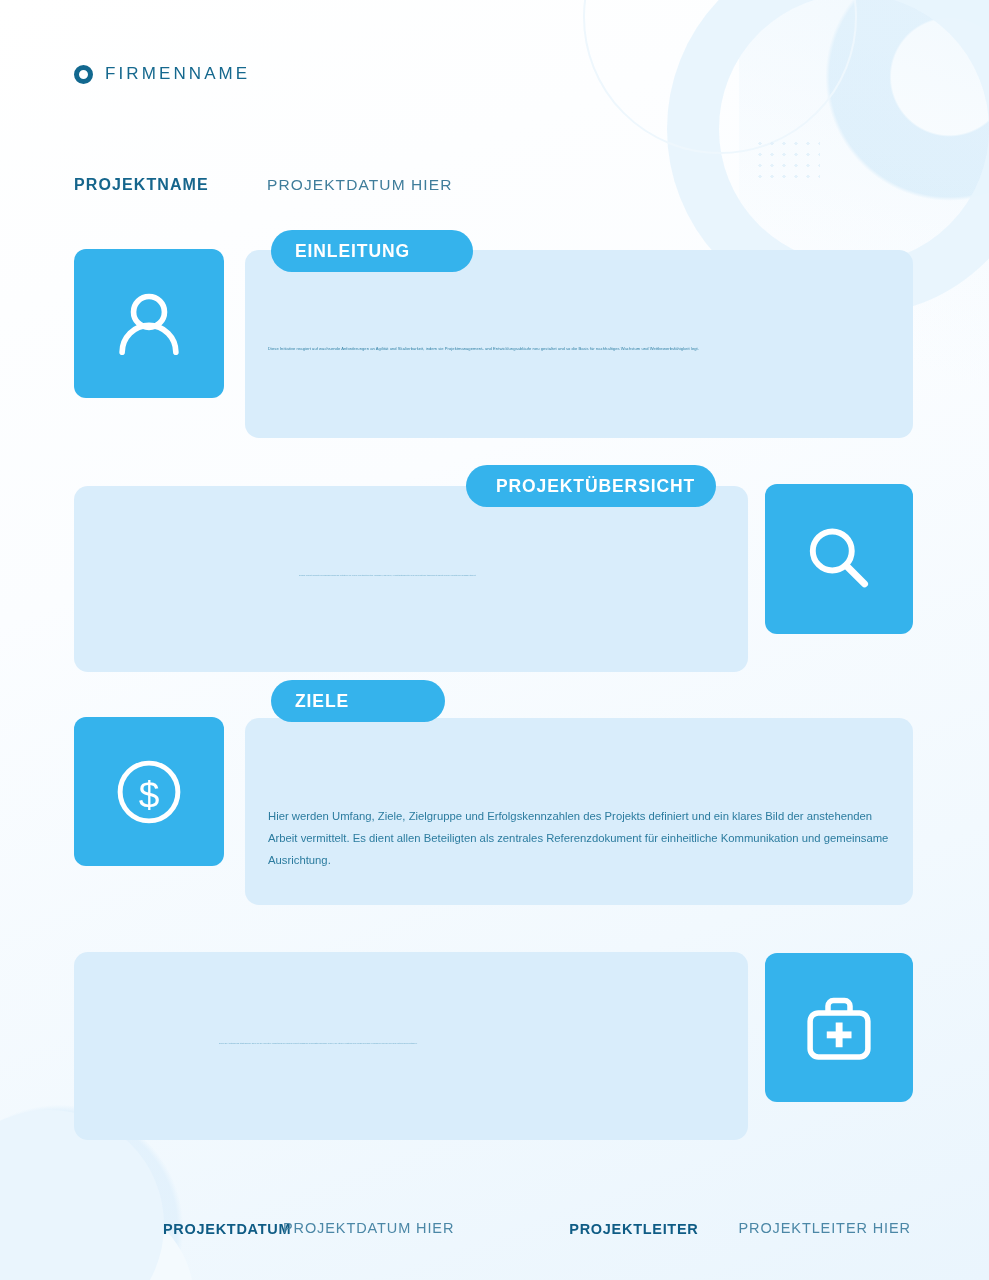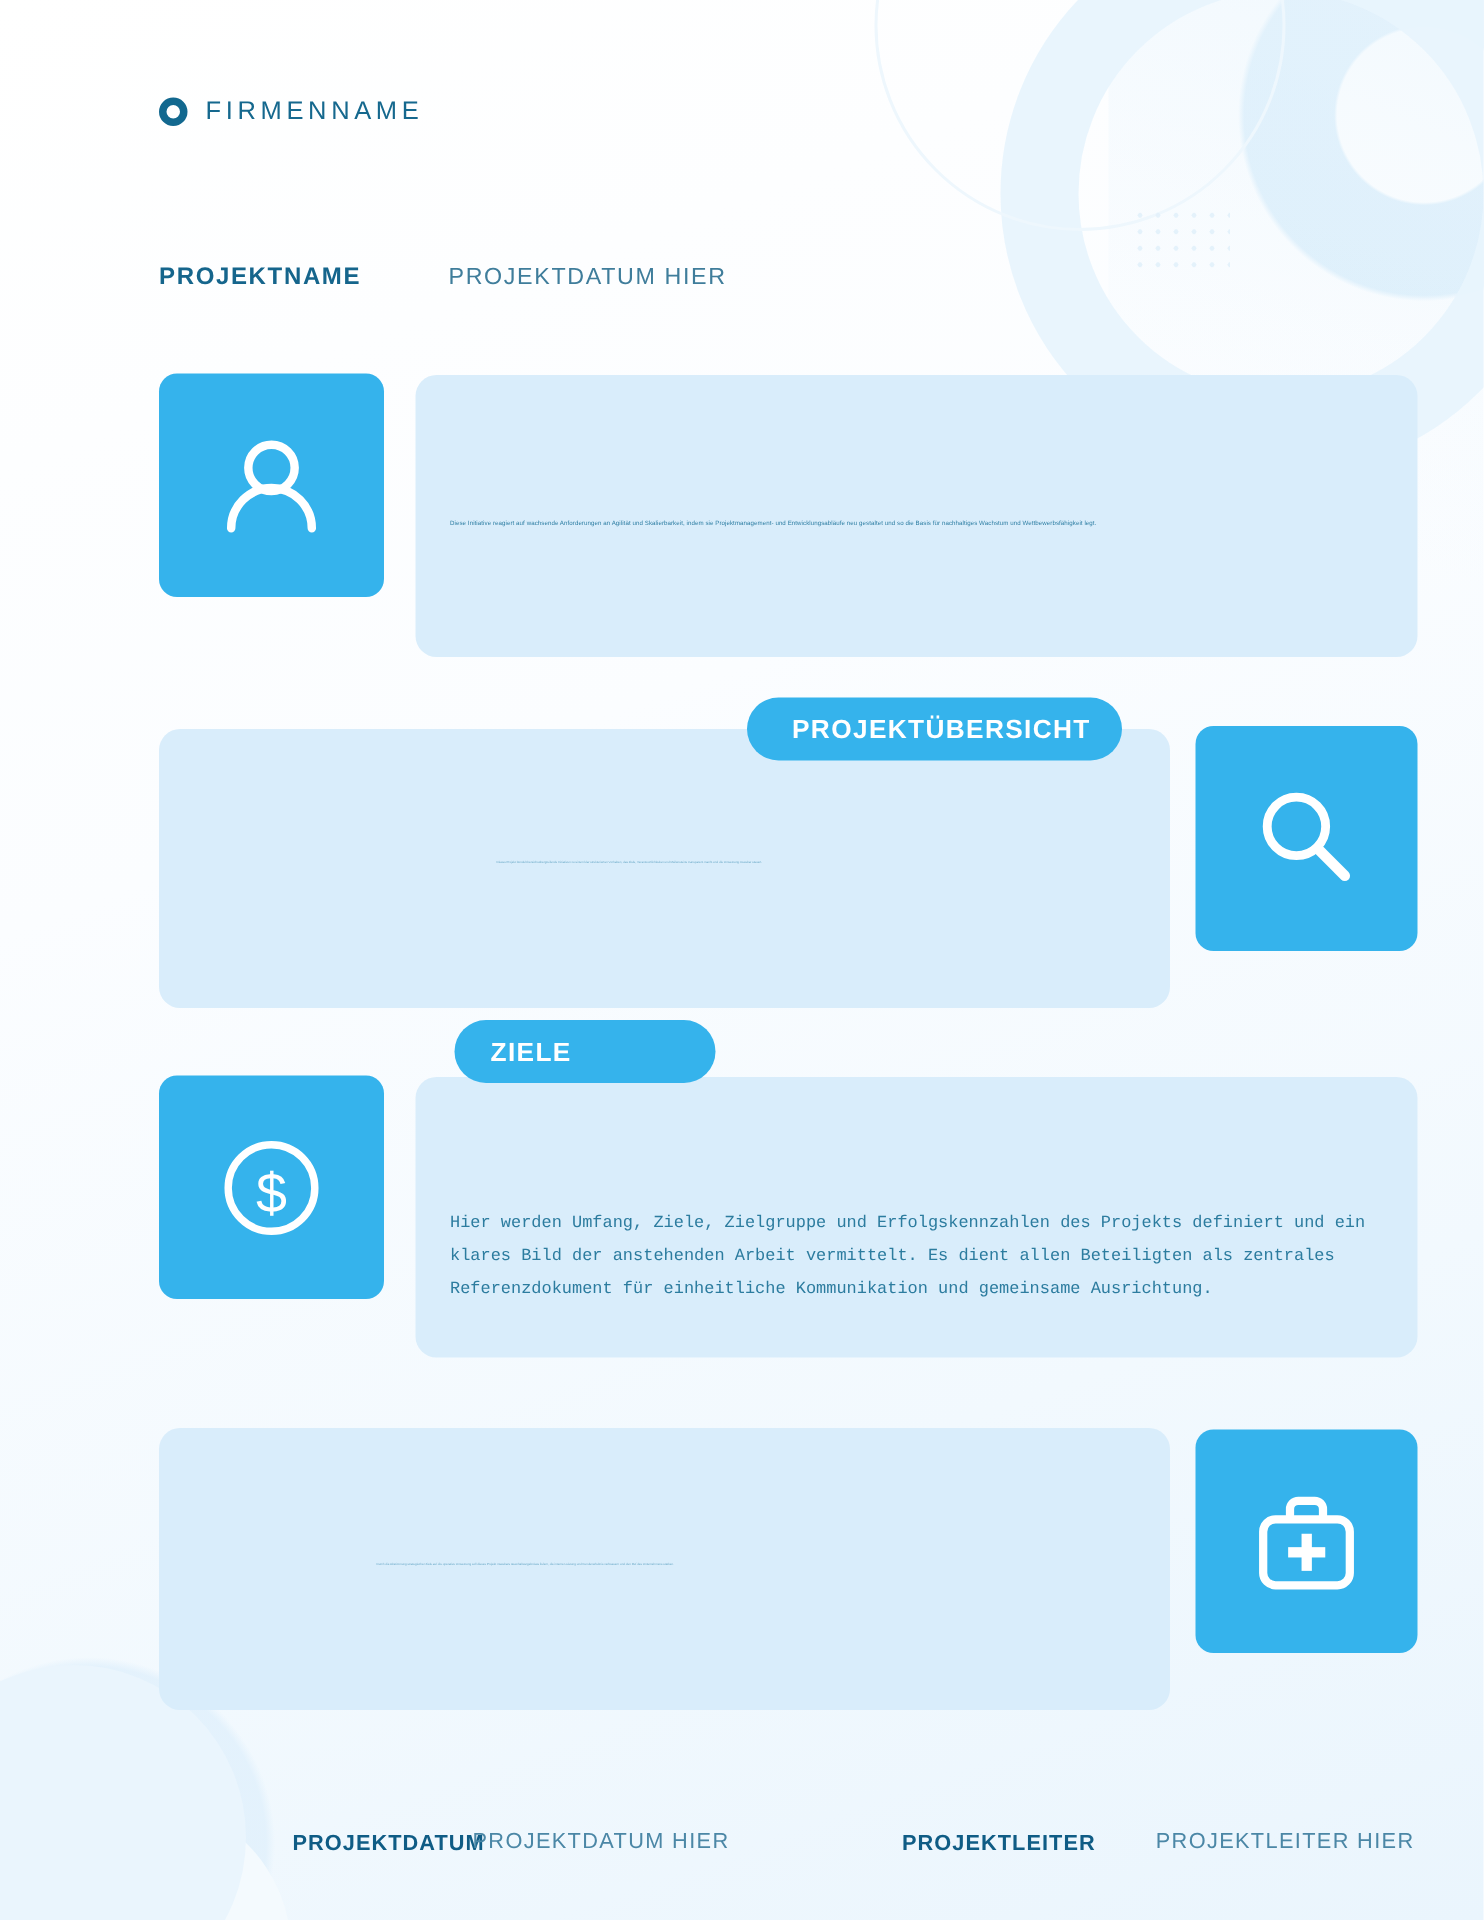--- a/index.html
+++ b/index.html
@@ -39,21 +39,21 @@
   .dots{
     top:138px;right:169px;width:66px;height:46px;
     background-image:radial-gradient(#e3f1fb 1.6px, transparent 1.8px);
     background-size:12px 11px;opacity:.95;
   }
   .softband{
     right:0;top:0;width:250px;height:470px;
     background:linear-gradient(200deg,rgba(233,245,253,.55),rgba(255,255,255,0) 70%);
   }
 
-  .content{position:absolute;inset:0;margin-left:32px;}
+  .content{position:absolute;inset:0;}
 
   
   .brand{position:absolute;left:74px;top:64px;display:flex;align-items:center;gap:12px;}
   .brand-mark{width:19px;height:19px;border-radius:50%;border:5px solid #12688f;box-sizing:border-box;}
   .brand-name{font-size:17px;letter-spacing:3.1px;color:#15688e;font-weight:400;}
   .doc-title{
     position:absolute;left:72px;top:105px;
     font-size:45px;font-weight:700;letter-spacing:-0.6px;color:#35b3ec;
     line-height:1;
   }
@@ -121,20 +121,23 @@
       <span class="meta-val">PROJEKTDATUM HIER</span>
     </div>
 
     <div class="panel" style="left:245px;top:250px;width:668px;height:188px;"></div>
     <div class="iconbox" style="left:74px;top:249px;width:150px;height:149px;">
       <svg width="86" height="86" viewBox="0 0 64 64">
         <circle cx="32" cy="23" r="11.5" fill="none" stroke="#ffffff" stroke-width="4.2"></circle>
         <path d="M12 53 a20 20 0 0 1 40 0" fill="none" stroke="#ffffff" stroke-width="4.2" stroke-linecap="round"></path>
       </svg>
     </div>
+    <div class="pill left" style="left:271px;top:230px;width:202px;">
+      <span>EINLEITUNG</span>
+    </div>
     <div class="body-text tiny" style="left:268px;top:345px;width:527px;">Diese Initiative reagiert auf wachsende Anforderungen an Agilität und Skalierbarkeit, indem sie Projektmanagement- und Entwicklungsabläufe neu gestaltet und so die Basis für nachhaltiges Wachstum und Wettbewerbsfähigkeit legt.</div>
 
     <div class="panel" style="left:74px;top:486px;width:674px;height:186px;"></div>
     <div class="iconbox" style="left:765px;top:484px;width:148px;height:150px;">
       <svg width="86" height="86" viewBox="0 0 64 64">
         <circle cx="27" cy="26" r="14.5" fill="none" stroke="#ffffff" stroke-width="4.4"></circle>
         <line x1="37.5" y1="37" x2="51" y2="50.5" stroke="#ffffff" stroke-width="5.2" stroke-linecap="round"></line>
       </svg>
     </div>
     <div class="pill right" style="left:466px;top:465px;width:250px;">
@@ -145,21 +148,21 @@
     <div class="panel" style="left:245px;top:718px;width:668px;height:187px;"></div>
     <div class="iconbox" style="left:74px;top:717px;width:150px;height:149px;">
       <svg width="88" height="88" viewBox="0 0 64 64">
         <circle cx="32" cy="32" r="21" fill="none" stroke="#ffffff" stroke-width="3.6"></circle>
         <text x="32" y="43.5" text-anchor="middle" font-family="'Liberation Sans',sans-serif" font-size="27" font-weight="400" fill="#ffffff">$</text>
       </svg>
     </div>
     <div class="pill left" style="left:271px;top:680px;width:174px;">
       <span>ZIELE</span>
     </div>
-    <div class="body-text normal" style="left:268px;top:805px;width:622px;font-family:Liberation Mono, monospace;">Hier werden Umfang, Ziele, Zielgruppe und Erfolgskennzahlen des Projekts definiert und ein klares Bild der anstehenden Arbeit vermittelt. Es dient allen Beteiligten als zentrales Referenzdokument für einheitliche Kommunikation und gemeinsame Ausrichtung.</div>
+    <div class="body-text normal" style="left:268px;top:805px;width:622px;">Hier werden Umfang, Ziele, Zielgruppe und Erfolgskennzahlen des Projekts definiert und ein klares Bild der anstehenden Arbeit vermittelt. Es dient allen Beteiligten als zentrales Referenzdokument für einheitliche Kommunikation und gemeinsame Ausrichtung.</div>
 
     <div class="panel" style="left:74px;top:952px;width:674px;height:188px;"></div>
     <div class="iconbox" style="left:765px;top:953px;width:148px;height:149px;">
       <svg width="88" height="88" viewBox="0 0 64 64">
         <rect x="11" y="21" width="42" height="32" rx="6" fill="none" stroke="#ffffff" stroke-width="4"></rect>
         <path d="M24 21 v-5 a4 4 0 0 1 4-4 h8 a4 4 0 0 1 4 4 v5" fill="none" stroke="#ffffff" stroke-width="4"></path>
         <rect x="29.6" y="28" width="5" height="18" fill="#ffffff"></rect>
         <rect x="23.1" y="34.5" width="18" height="5" fill="#ffffff"></rect>
       </svg>
     </div>

